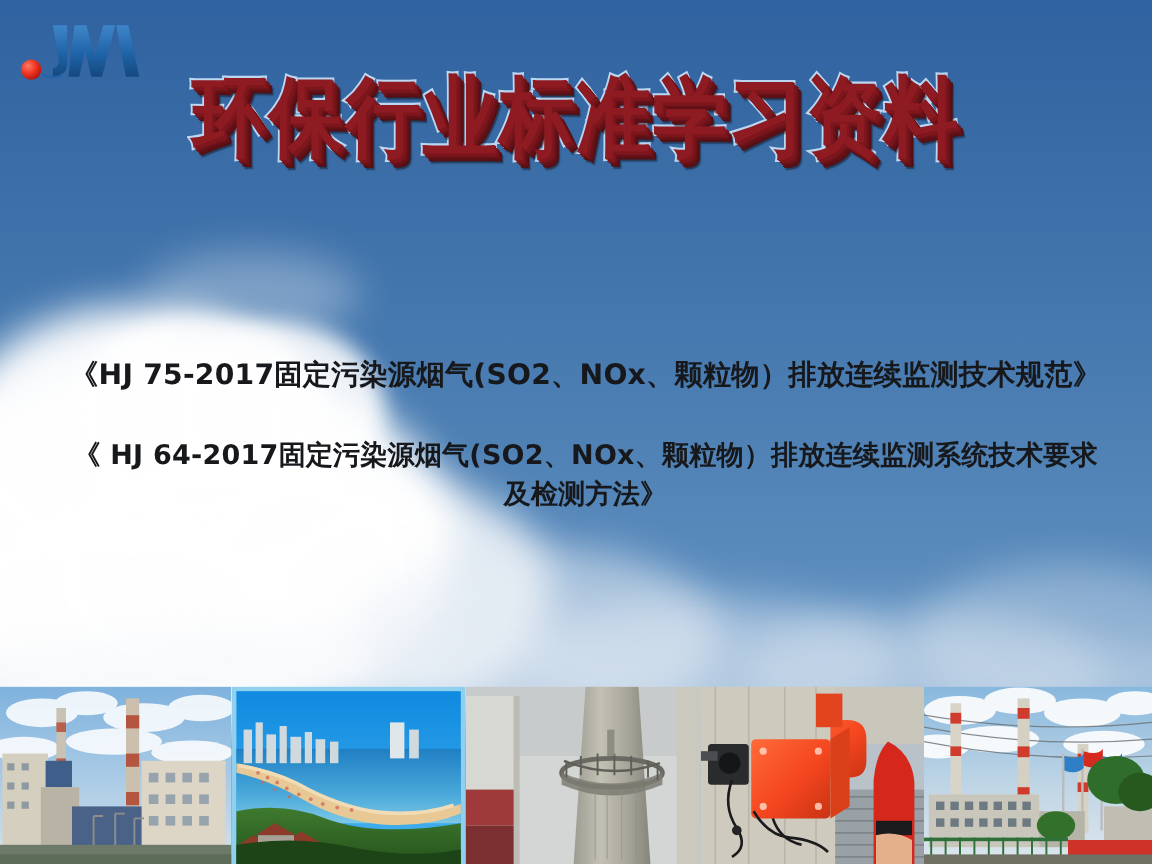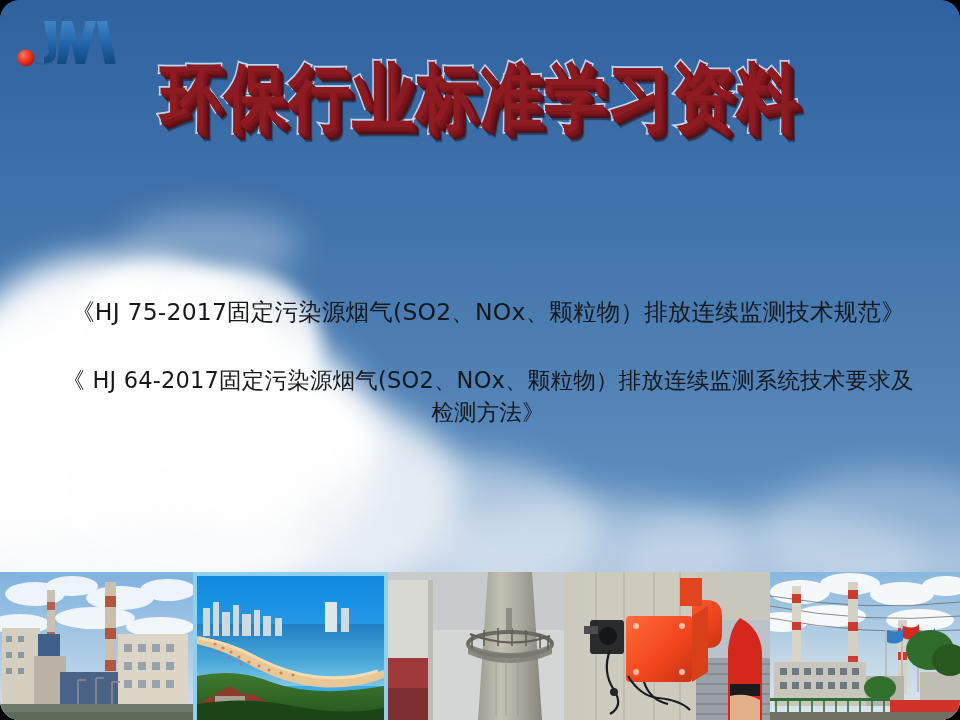--- a/index.html
+++ b/index.html
@@ -3,21 +3,20 @@
 <meta charset="utf-8">
 <style>
   html,body{margin:0;padding:0;background:#000;}
   body{font-family:"Liberation Sans","DejaVu Sans",sans-serif;}
 
   #slide{
     position:relative;
     width:960px;height:720px;
     overflow:hidden;
     background:#3e6fa8;
-    border-radius:20px;
   }
 
   
   .sky{
     position:absolute;inset:0;
     background:
       linear-gradient(180deg,
         #2f62a0 0%,
         #3a6ca6 18%,
         #4376ad 34%,
@@ -65,21 +64,21 @@
 
   
   .body-block{
     position:absolute;left:56px;right:40px;top:296px;
     color:#16181c;
     font-family:"DejaVu Sans","Liberation Sans",sans-serif;
     text-align:center;
   }
   .para{
     font-size:23.5px;
-    font-weight:400;
+    font-weight:700;
     line-height:1.44;
     letter-spacing:.2px;
     margin:0;
   }
   .para.p2{
     font-size:22.5px;
     margin-top:34px;
   }
 
   

